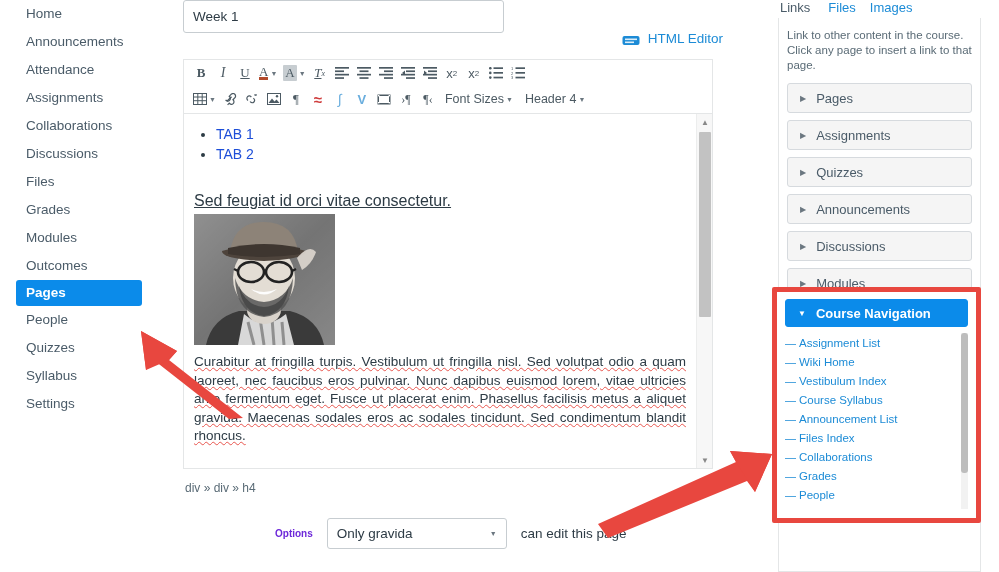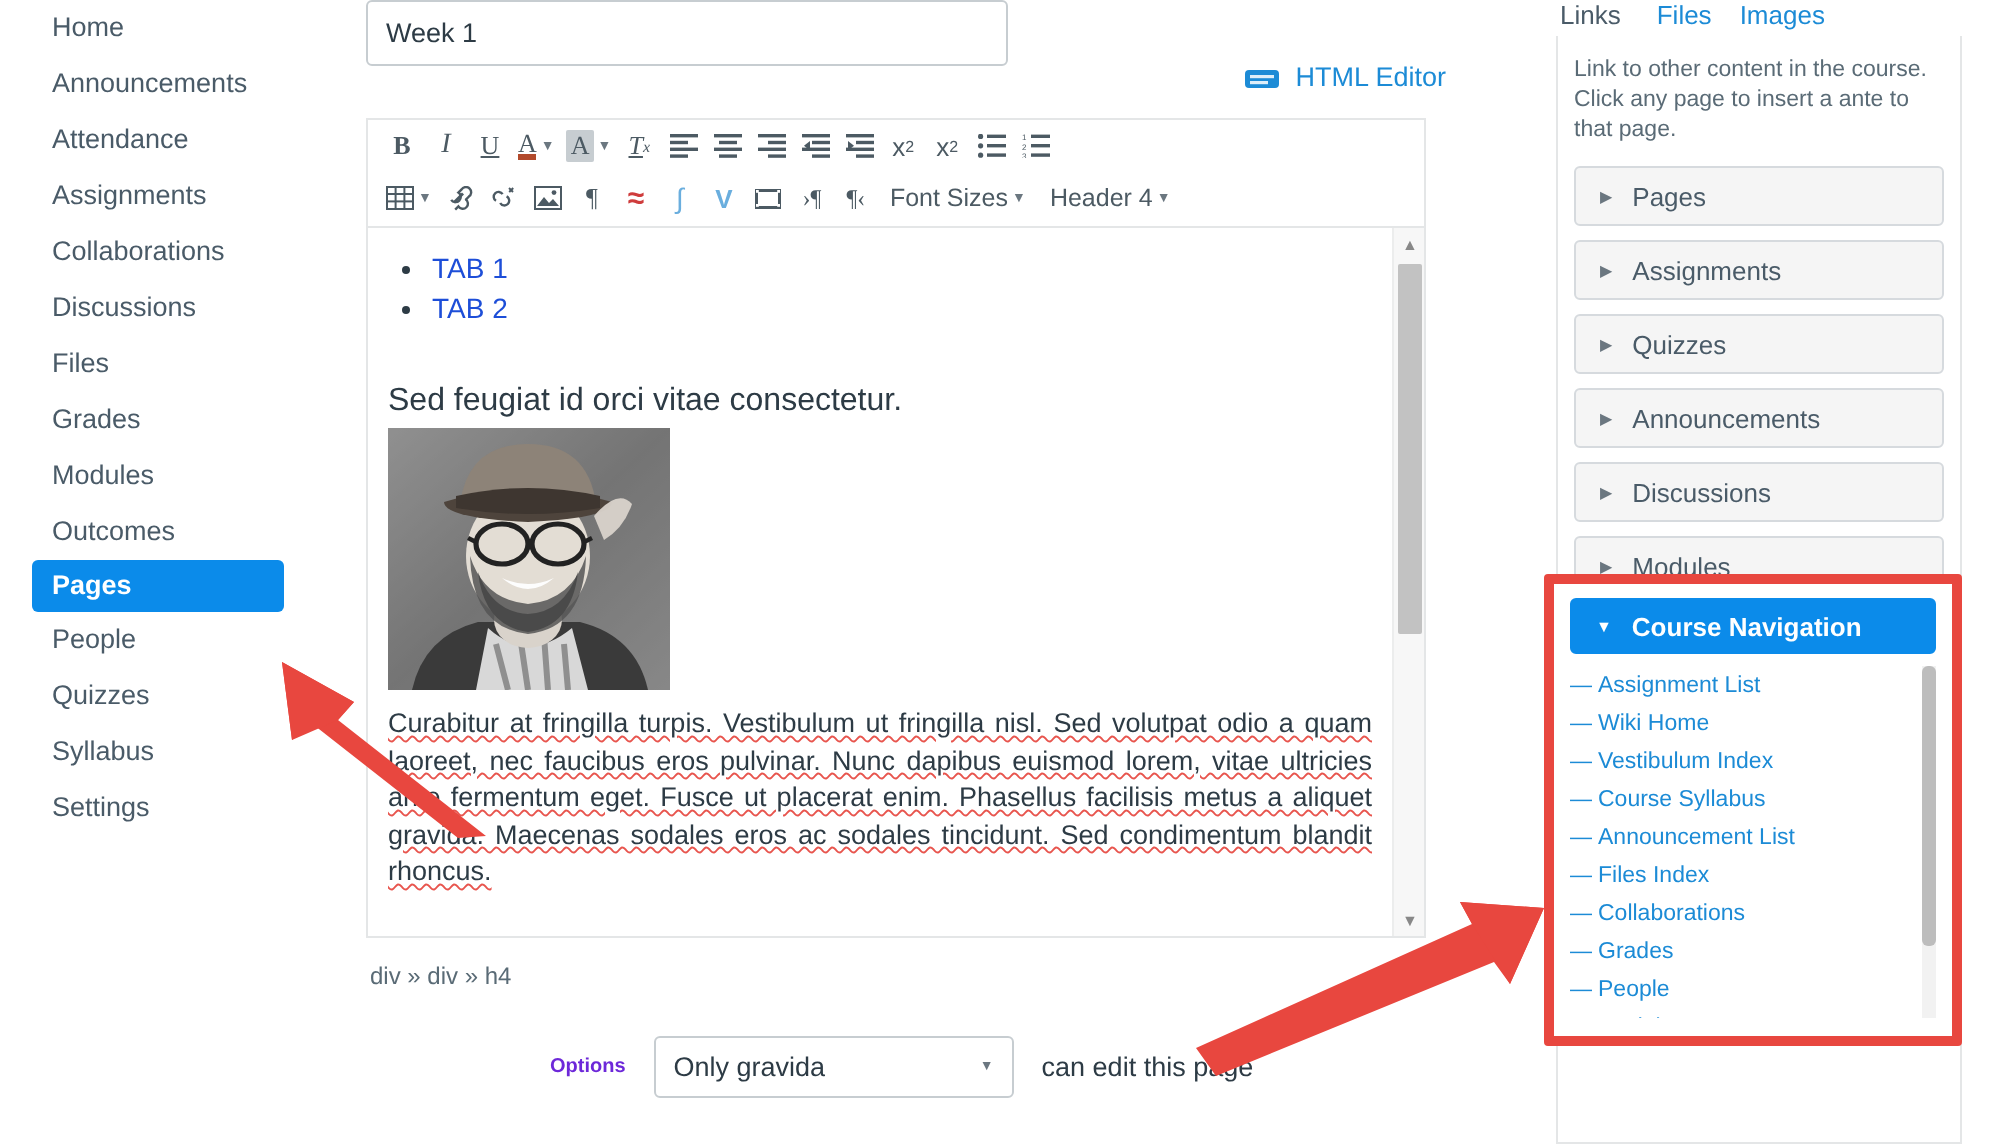--- a/index.html
+++ b/index.html
@@ -72,21 +72,21 @@
   .blue { color: #6aaede; }
 
   #editor-body {
     position: absolute; left: 0; top: 113px; width: 530px; height: 356px;
     border: 1px solid #e4e6e7; background: #fff; overflow: hidden;
   }
   #editor-inner { position: absolute; left: 0; top: 0; right: 16px; bottom: 0; padding: 6px 10px 0 10px; overflow: hidden; }
   #editor-inner ul { margin: 4px 0 0 0; padding-left: 22px; }
   #editor-inner ul li { color: #1d4ed8; font-size: 14px; line-height: 20px; }
   #editor-inner ul li::marker { color: #2d3b45; }
-  .ed-h4 { font-size: 16px; color: #2d3b45; margin: 28px 0 4px 0; font-weight: normal; }
+  .ed-h4 { font-size: 16px; color: #2d3b45; margin: 28px 0 4px 0; font-weight: normal; text-decoration: underline; }
   #ed-photo { width: 141px; height: 131px; display:block; border:0; }
   .ed-p { font-size: 13.5px; line-height: 18.5px; margin: 8px 0 0 0; color:#2d3b45; text-align: justify; }
   .sp { text-decoration: underline; text-decoration-style: wavy; text-decoration-color: #e8554e; text-decoration-thickness: 1px; }
 
   
   #ed-scroll { position:absolute; right:0; top:0; width:16px; height:100%; background:#f7f7f7; border-left:1px solid #eceded; }
   .sb-arrow { width:16px; height:16px; display:flex; align-items:center; justify-content:center; font-size:8px; color:#888; }
   #ed-thumb { position:absolute; left:2px; top:18px; width:12px; height:185px; background:#c2c2c2; border-radius:1px; }
 
   #path-row { position: absolute; left: 2px; top: 481px; font-size: 12px; color: #5a6b76; }
@@ -394,21 +394,21 @@
     </div>
   </div>
 
   <div id="right-col">
     <div id="rs-tabs">
       <div class="rs-tab active">Links</div>
       <div class="rs-tab">Files</div>
       <div class="rs-tab">Images</div>
     </div>
     <div id="rs-panel">
-      <div id="rs-desc">Link to other content in the course. Click any page to insert a ante to that page.</div>
+      <div id="rs-desc">Link to other content in the course. Click any page to insert a link to that page.</div>
       <div class="acc-item">
           <span class="acc-caret">▶</span>
           <span>Pages</span>
         </div>
       <div class="acc-item">
           <span class="acc-caret">▶</span>
           <span>Assignments</span>
         </div>
       <div class="acc-item">
           <span class="acc-caret">▶</span>

